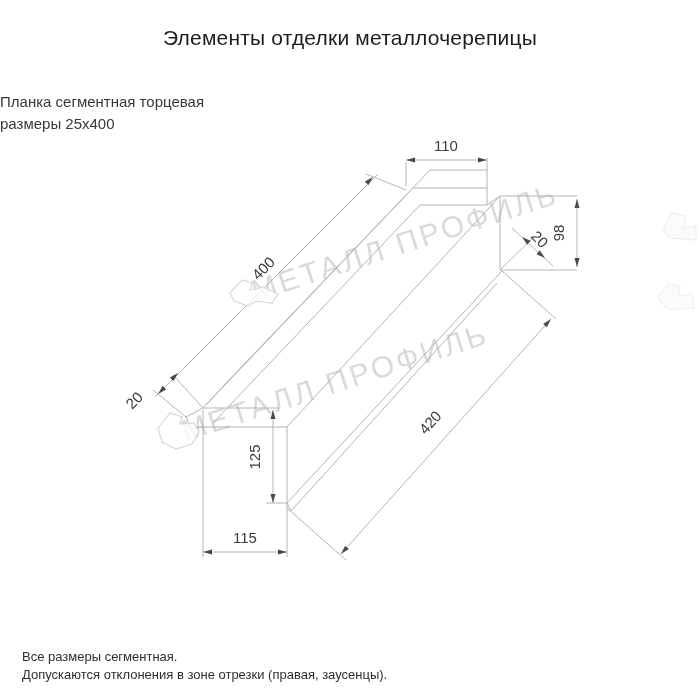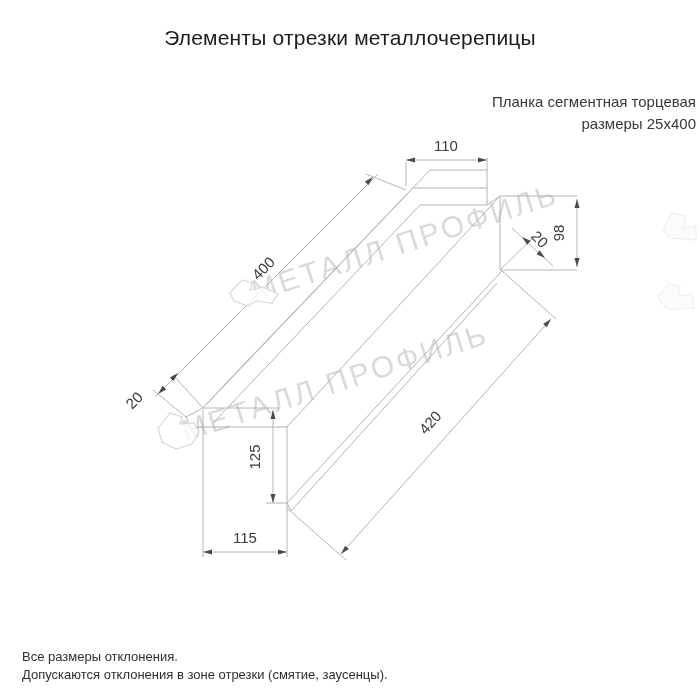--- a/index.html
+++ b/index.html
@@ -1,36 +1,36 @@
 <!DOCTYPE html>
 <html><head>
 <meta charset="utf-8">
 <style>
   html,body{margin:0;padding:0;background:#ffffff;}
   #stage{position:relative;width:700px;height:700px;background:#ffffff;overflow:hidden;
          font-family:"Liberation Sans", sans-serif;}
   .page-title{position:absolute;top:26px;left:0;width:700px;text-align:center;
               font-size:21px;color:#1c1c1c;letter-spacing:.2px;}
-  .subtitle{position:absolute;top:91px;left:0;width:696px;text-align:right;
+  .subtitle{position:absolute;top:91px;left:0;width:696px;text-align:left;
             font-size:15px;line-height:22px;color:#383838;}
   .footer{position:absolute;left:22px;bottom:16px;font-size:13px;line-height:18px;color:#2e2e2e;}
   svg text{font-family:"Liberation Sans", sans-serif;}
   .dimtxt{font-size:15px;fill:#3c3c3c;}
   .wm{font-size:30px;fill:#dadada;letter-spacing:3px;}
   .partline{stroke:#b4b4b4;stroke-width:1;fill:none;}
   .logo{fill:#ffffff;fill-opacity:.78;stroke:#d8d8d8;stroke-width:1.2;}
   .logo-faint{fill:#fbfbfb;stroke:#f0f0f0;stroke-width:1.2;}
   .arrow{fill:#4a4a4a;}
 </style>
 </head>
 <body>
 
 <div id="stage">
 
-  <div class="page-title">Элементы отрезки металлочерепицы</div>
+  <div class="page-title">Элементы отделки металлочерепицы</div>
 
   <div class="subtitle">
     <div>Планка сегментная торцевая</div>
     <div>размеры 25x400</div>
   </div>
 
   <svg width="700" height="700" viewBox="0 0 700 700">
 
     <g>
       <text class="wm" text-anchor="middle" transform="translate(408,252) rotate(-18)">МЕТАЛЛ ПРОФИЛЬ</text>
@@ -110,17 +110,17 @@
       <text class="dimtxt" text-anchor="middle" transform="translate(267,272) rotate(-45)">400</text>
       <text class="dimtxt" text-anchor="middle" transform="translate(564,233) rotate(-90)">98</text>
       <text class="dimtxt" text-anchor="middle" transform="translate(536,243) rotate(45)">20</text>
       <text class="dimtxt" text-anchor="middle" transform="translate(434,426) rotate(-48)">420</text>
       <text class="dimtxt" text-anchor="middle" transform="translate(260,457) rotate(-90)">125</text>
       <text class="dimtxt" text-anchor="middle" x="245" y="543">115</text>
     </g>
   </svg>
 
   <div class="footer">
-    <div>Все размеры отклонения.</div>
-    <div>Допускаются отклонения в зоне отрезки (смятие, заусенцы).</div>
+    <div>Все размеры сегментная.</div>
+    <div>Допускаются отклонения в зоне отрезки (правая, заусенцы).</div>
   </div>
 
 </div>
 
 </body></html>

